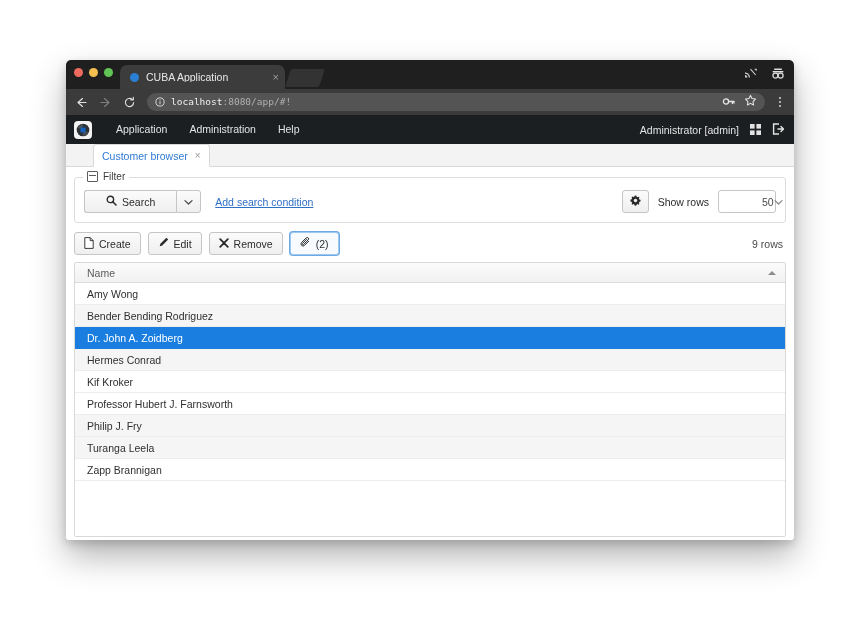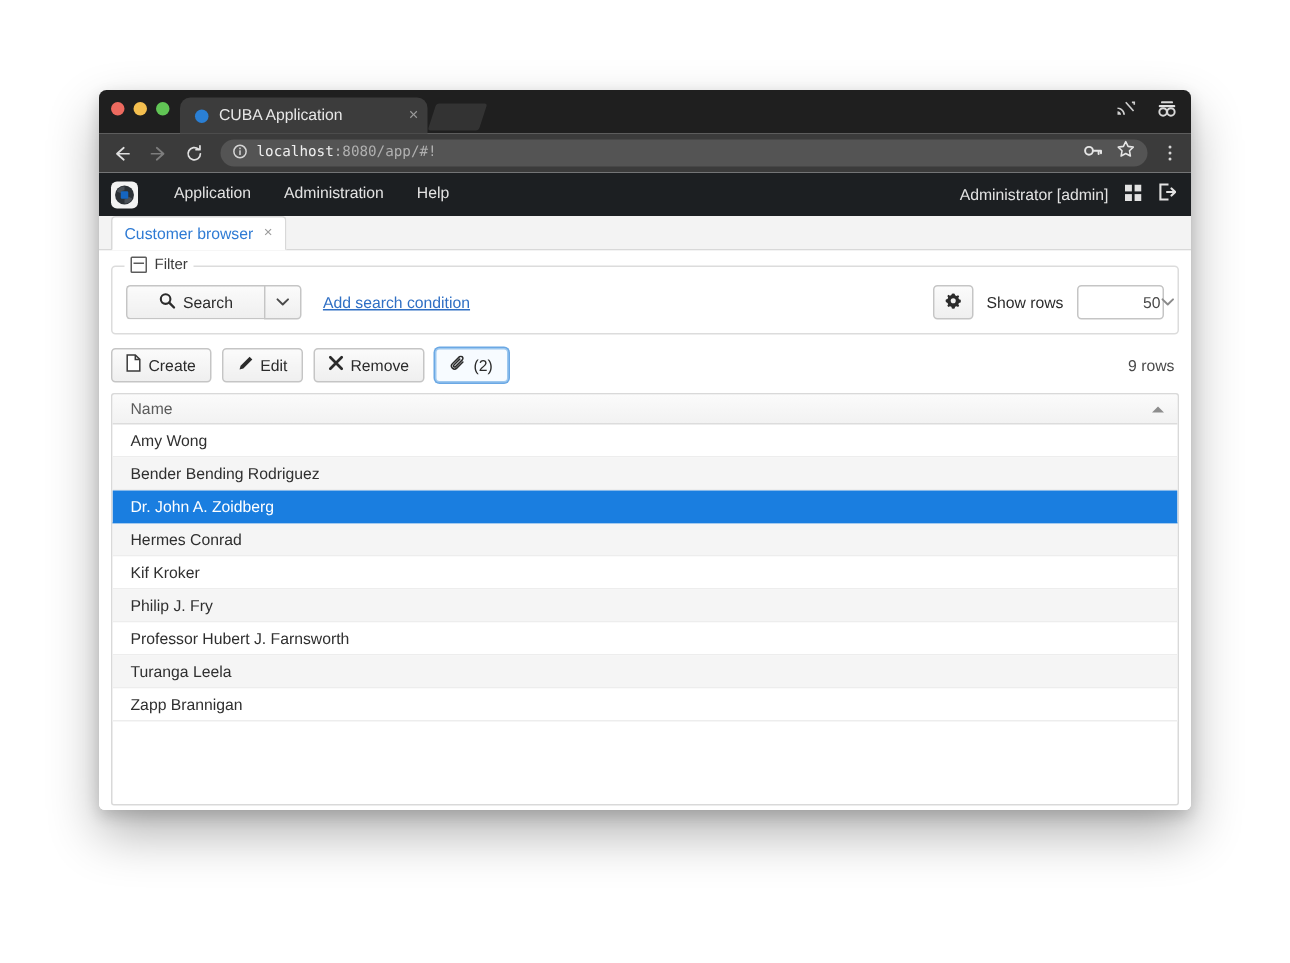--- a/index.html
+++ b/index.html
@@ -232,20 +232,21 @@
     border: 1px solid #d8d8d8;
     border-bottom: 1px solid #ffffff;
     border-radius: 3px 3px 0 0;
     display: flex;
     align-items: center;
     padding: 0 8px;
     box-sizing: border-box;
     gap: 7px;
     position: relative;
     top: 1px;
+    margin-left: 19px;
   }
   .app-tab-label {
     color: #2f7bd4;
     font-size: 10.5px;
     white-space: nowrap;
   }
   .app-tab-close {
     color: #9b9b9b;
     font-size: 10px;
     line-height: 1;
@@ -662,25 +663,25 @@
             </div>
             <div class="trow selected">
               <span>Dr. John A. Zoidberg</span>
             </div>
             <div class="trow alt">
               <span>Hermes Conrad</span>
             </div>
             <div class="trow">
               <span>Kif Kroker</span>
             </div>
+            <div class="trow">
+              <span>Professor Hubert J. Farnsworth</span>
+            </div>
             <div class="trow alt">
               <span>Philip J. Fry</span>
-            </div>
-            <div class="trow">
-              <span>Professor Hubert J. Farnsworth</span>
             </div>
             <div class="trow alt">
               <span>Turanga Leela</span>
             </div>
             <div class="trow">
               <span>Zapp Brannigan</span>
             </div>
           </div>
       </div>
 

